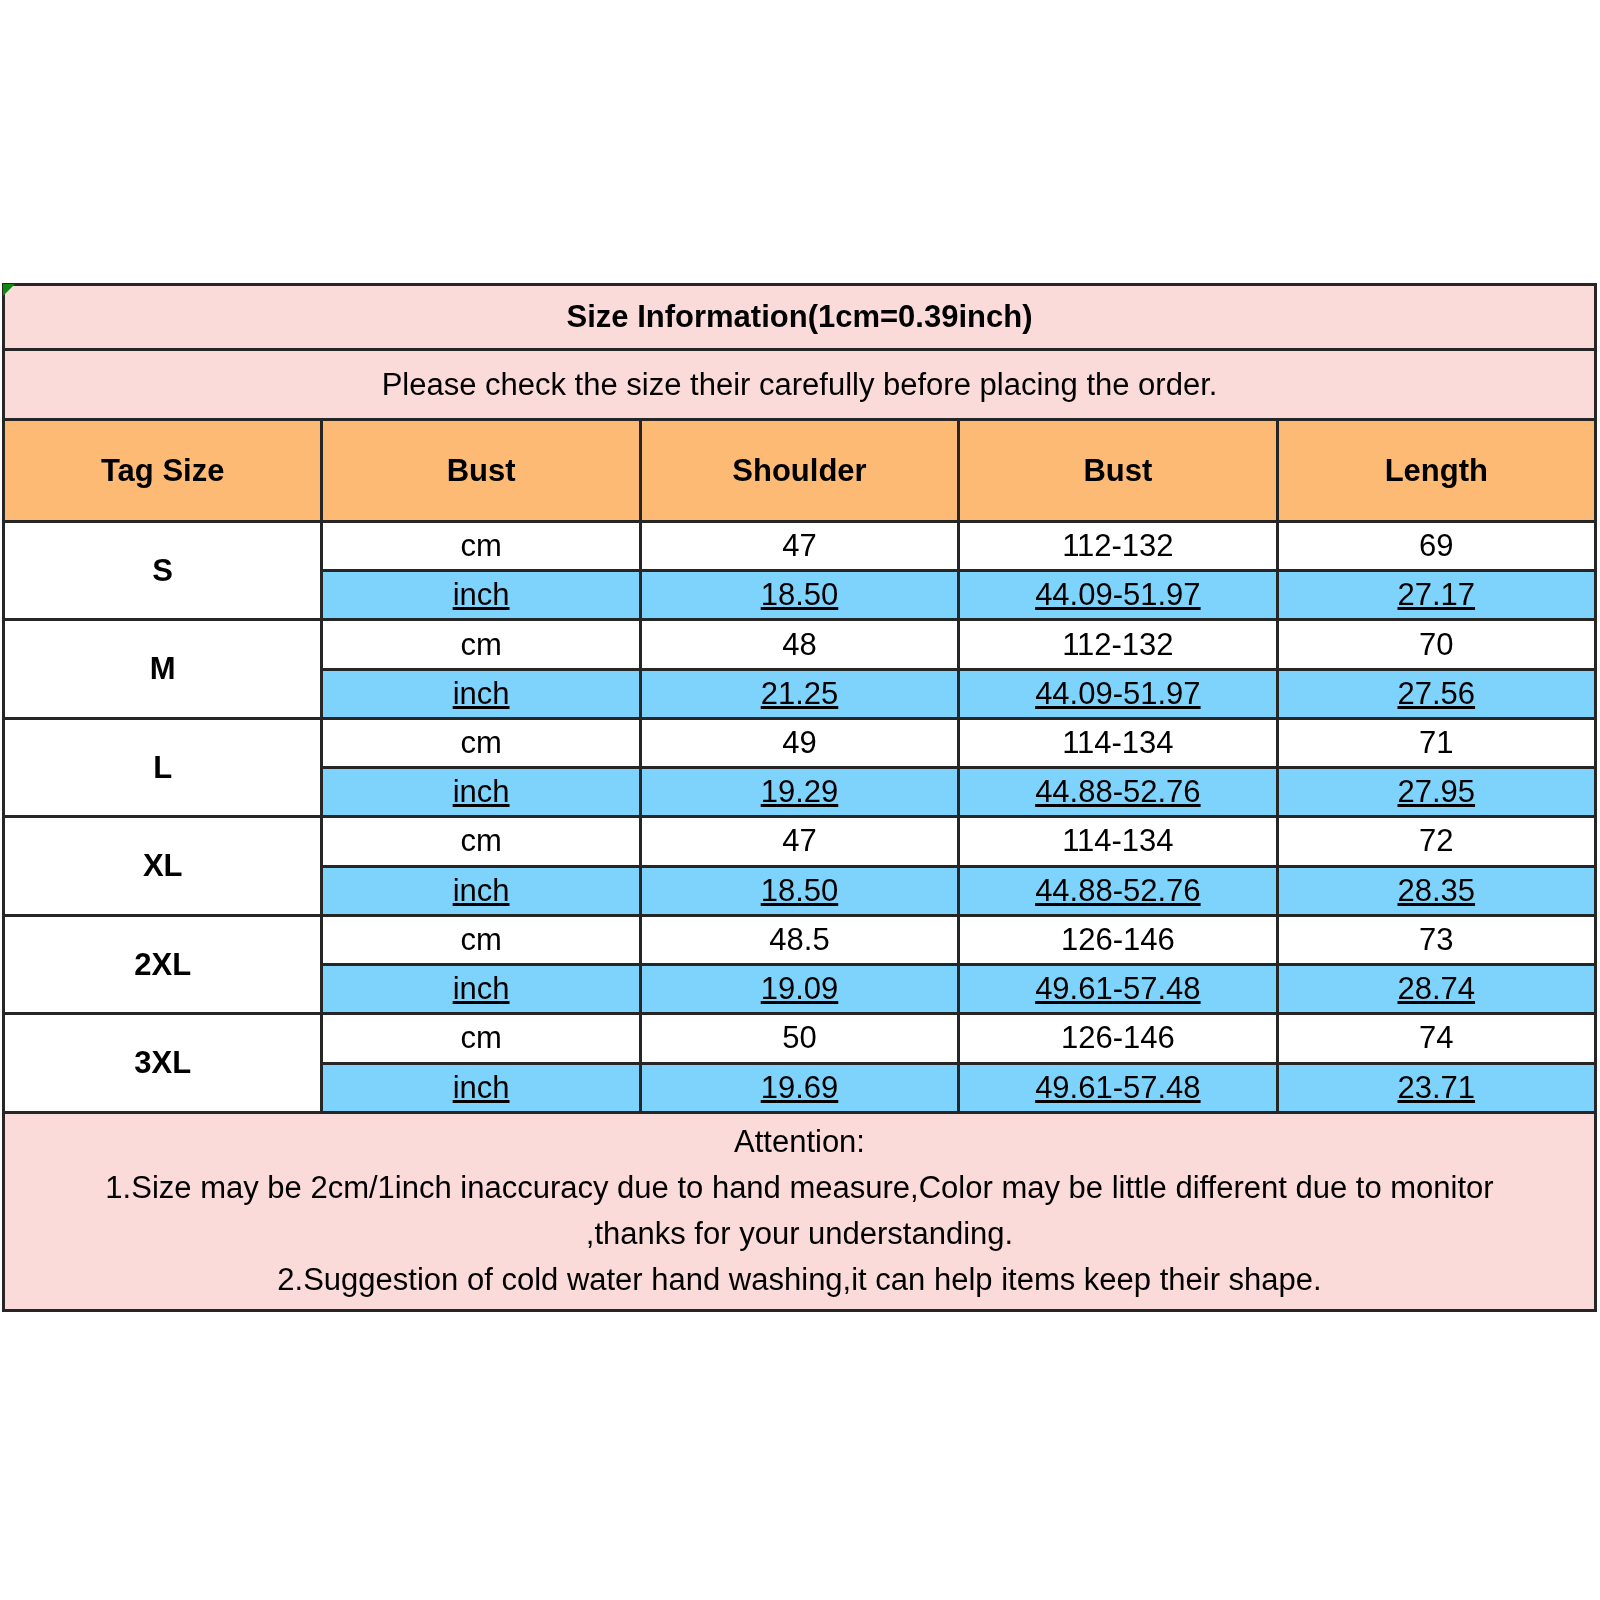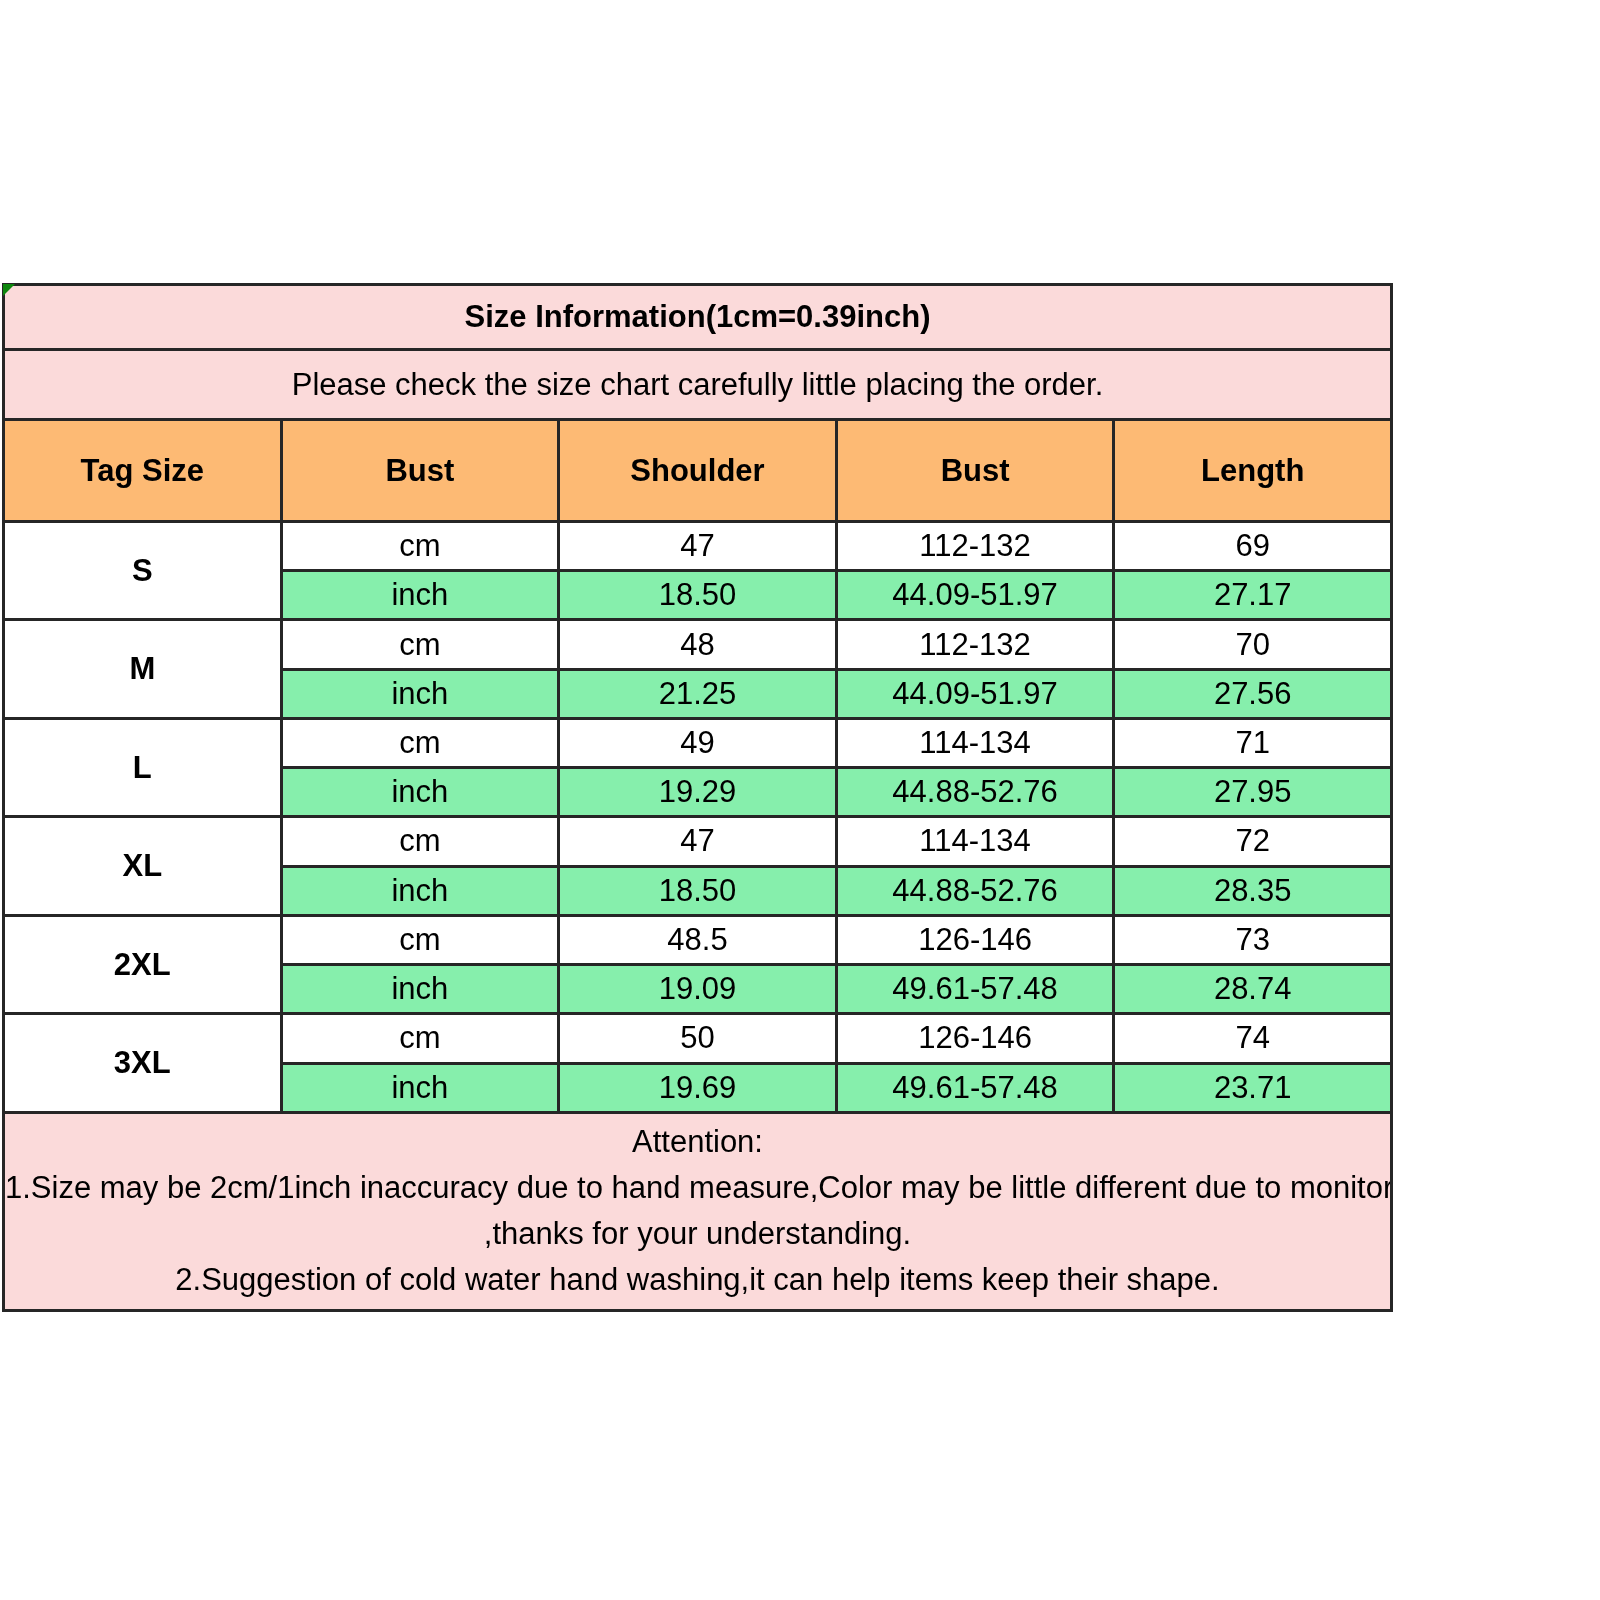--- a/index.html
+++ b/index.html
@@ -13,21 +13,21 @@
     height: 1600px;
     background: #ffffff;
     overflow: hidden;
     font-family: "Liberation Sans", sans-serif;
     color: #000000;
   }
   .sheet {
     position: absolute;
     left: 2px;
     top: 283px;
-    width: 1391px;
+    width: 1595px;
     height: 1029px;
   }
   table.size-table {
     width: 100%;
     height: 100%;
     border-collapse: collapse;
     table-layout: fixed;
     background: #fbdada;
   }
   table.size-table td {
@@ -55,22 +55,23 @@
     height: 96px;
     font-weight: bold;
     font-size: 32px;
     background: #fdba74;
   }
   tr.cm-row td {
     background: #ffffff;
     height: 45px;
   }
   tr.inch-row td {
-    background: #86efac;
+    background: #7dd3fc;
     height: 45px;
+    text-decoration: underline;
   }
   td.tag-cell {
     background: #ffffff !important;
     font-weight: bold;
     font-size: 40px;
   }
   td.attention-cell {
     height: 190px;
     background: #fbdada;
     text-align: left;
@@ -106,21 +107,21 @@
           <col style="width:20%">
           <col style="width:20%">
           <col style="width:20%">
           <col style="width:20%">
       </colgroup>
       <tbody>
         <tr>
           <td colspan="5" class="title-cell">Size Information(1cm=0.39inch)</td>
         </tr>
         <tr>
-          <td colspan="5" class="subtitle-cell">Please check the size chart carefully little placing the order.</td>
+          <td colspan="5" class="subtitle-cell">Please check the size their carefully before placing the order.</td>
         </tr>
         <tr>
           <td class="header-cell">Tag Size</td>
           <td class="header-cell">Bust</td>
           <td class="header-cell">Shoulder</td>
           <td class="header-cell">Bust</td>
           <td class="header-cell">Length</td>
         </tr>
 
         <tr class="cm-row">

